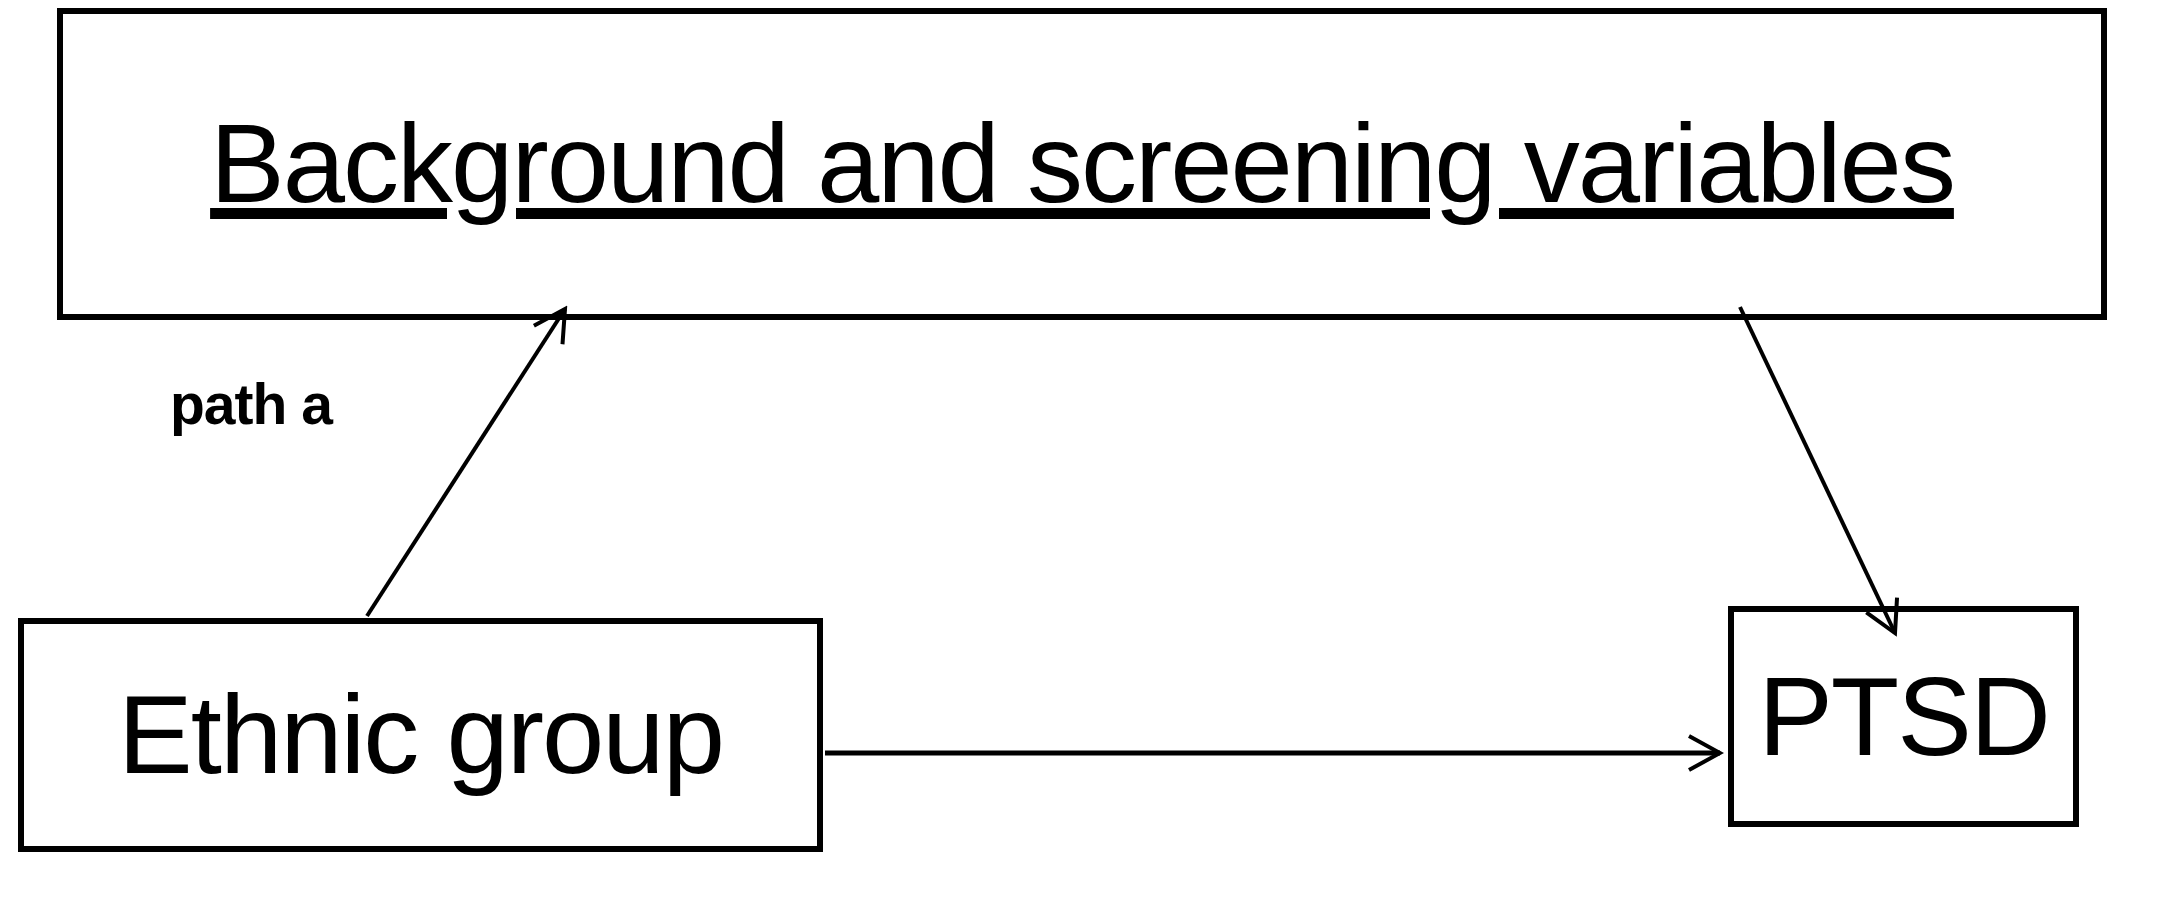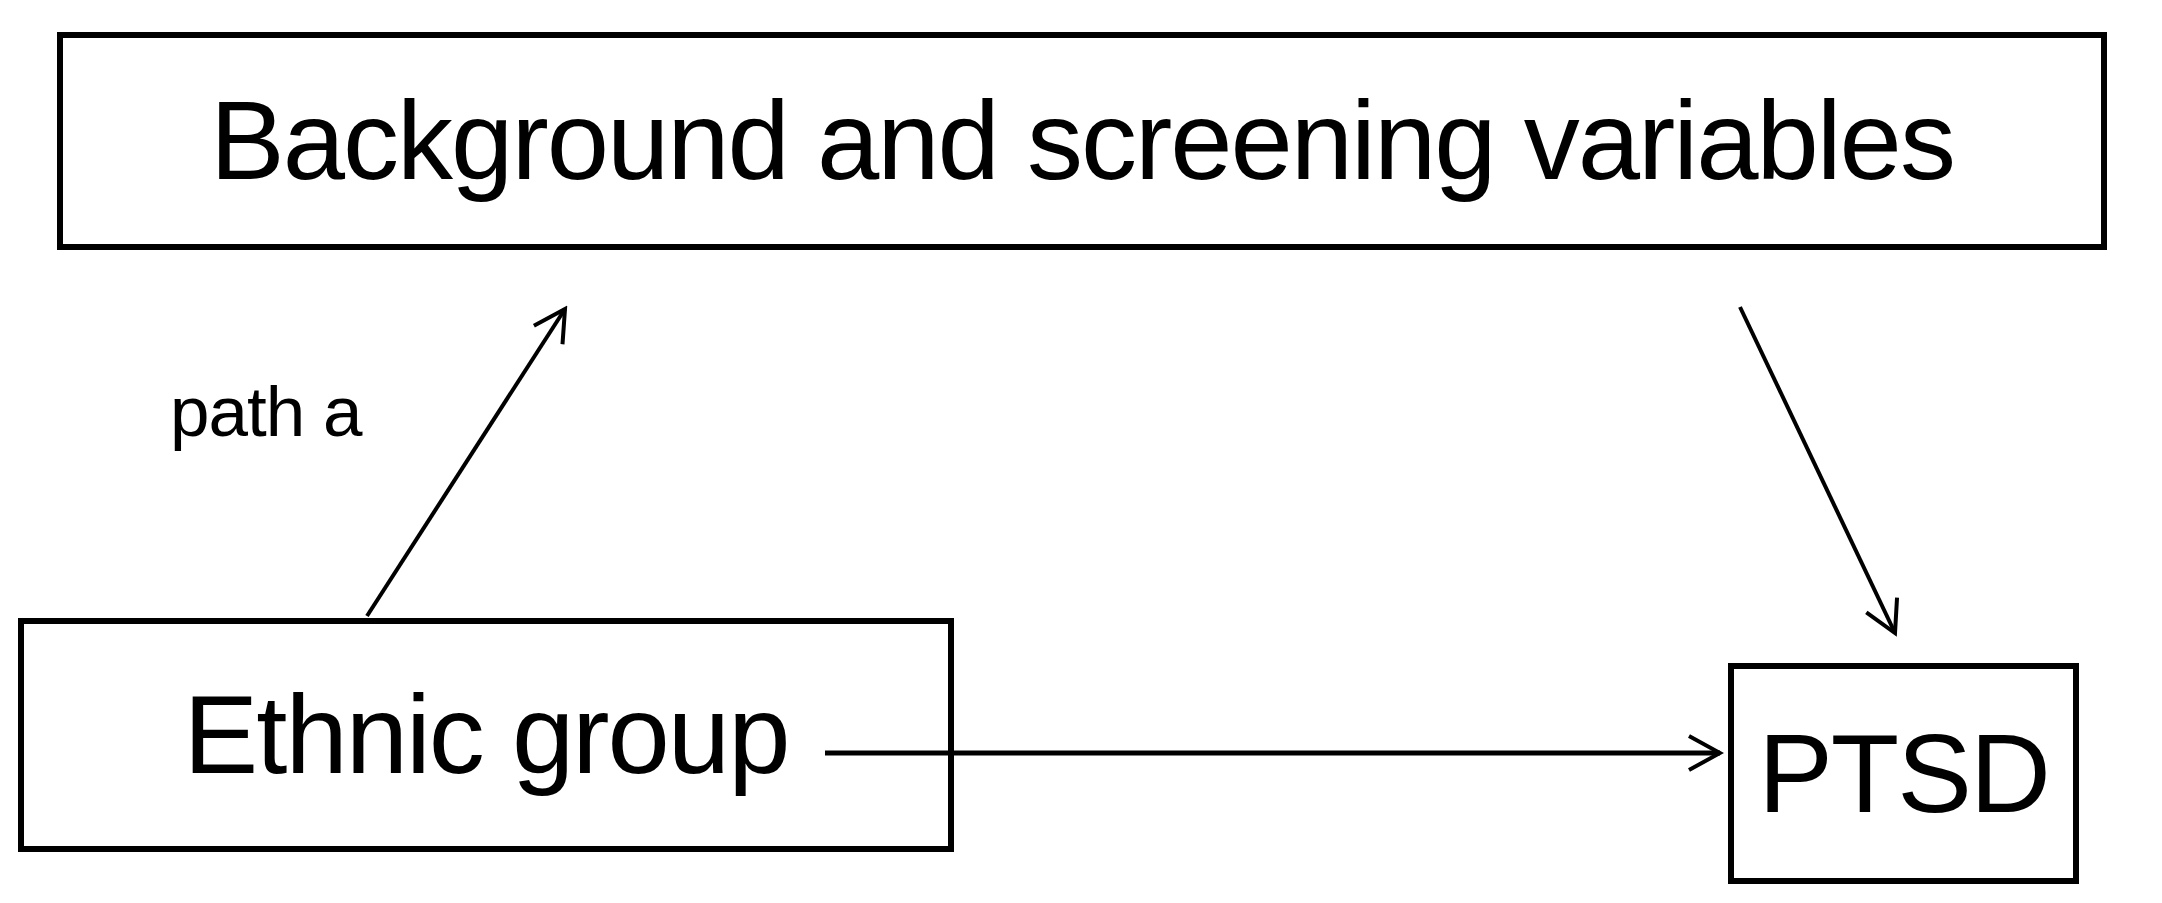--- a/index.html
+++ b/index.html
@@ -24,31 +24,32 @@
     align-items: center;
     justify-content: center;
   }
   .node-label {
     font-size: 112px;
     letter-spacing: -2px;
     color: var(--ink, #000000);
     white-space: nowrap;
     line-height: 1;
   }
-  .node-background { left: 57px;   top: 32px;  width: 2050px; height: 218px; }
-  .node-ethnic     { left: 18px;   top: 618px; width: 936px;  height: 234px; }
-  .node-ptsd       { left: 1728px; top: 663px; width: 351px;  height: 221px; }
+  .node-background { left: 57px;   top: 8px;  width: 2050px; height: 312px; text-decoration: underline; }
+  .node-ethnic     { left: 18px;   top: 618px; width: 805px;  height: 234px; }
+  .node-ptsd       { left: 1728px; top: 606px; width: 351px;  height: 221px; }
 
   .edge-label {
     position: absolute;
-    font-size: 71px;
+    font-size: 57px;
     letter-spacing: -1px;
     color: var(--ink, #000000);
     white-space: nowrap;
     line-height: 1;
+    font-weight: bold;
   }
   .edge-label-a { left: 170px;  top: 376px; }
   .edge-label-b { left: 1876px; top: 370px; }
   .edge-label-c { left: 1133px; top: 778px; }
 
   .arrows {
     position: absolute;
     left: 0;
     top: 0;
     pointer-events: none;

